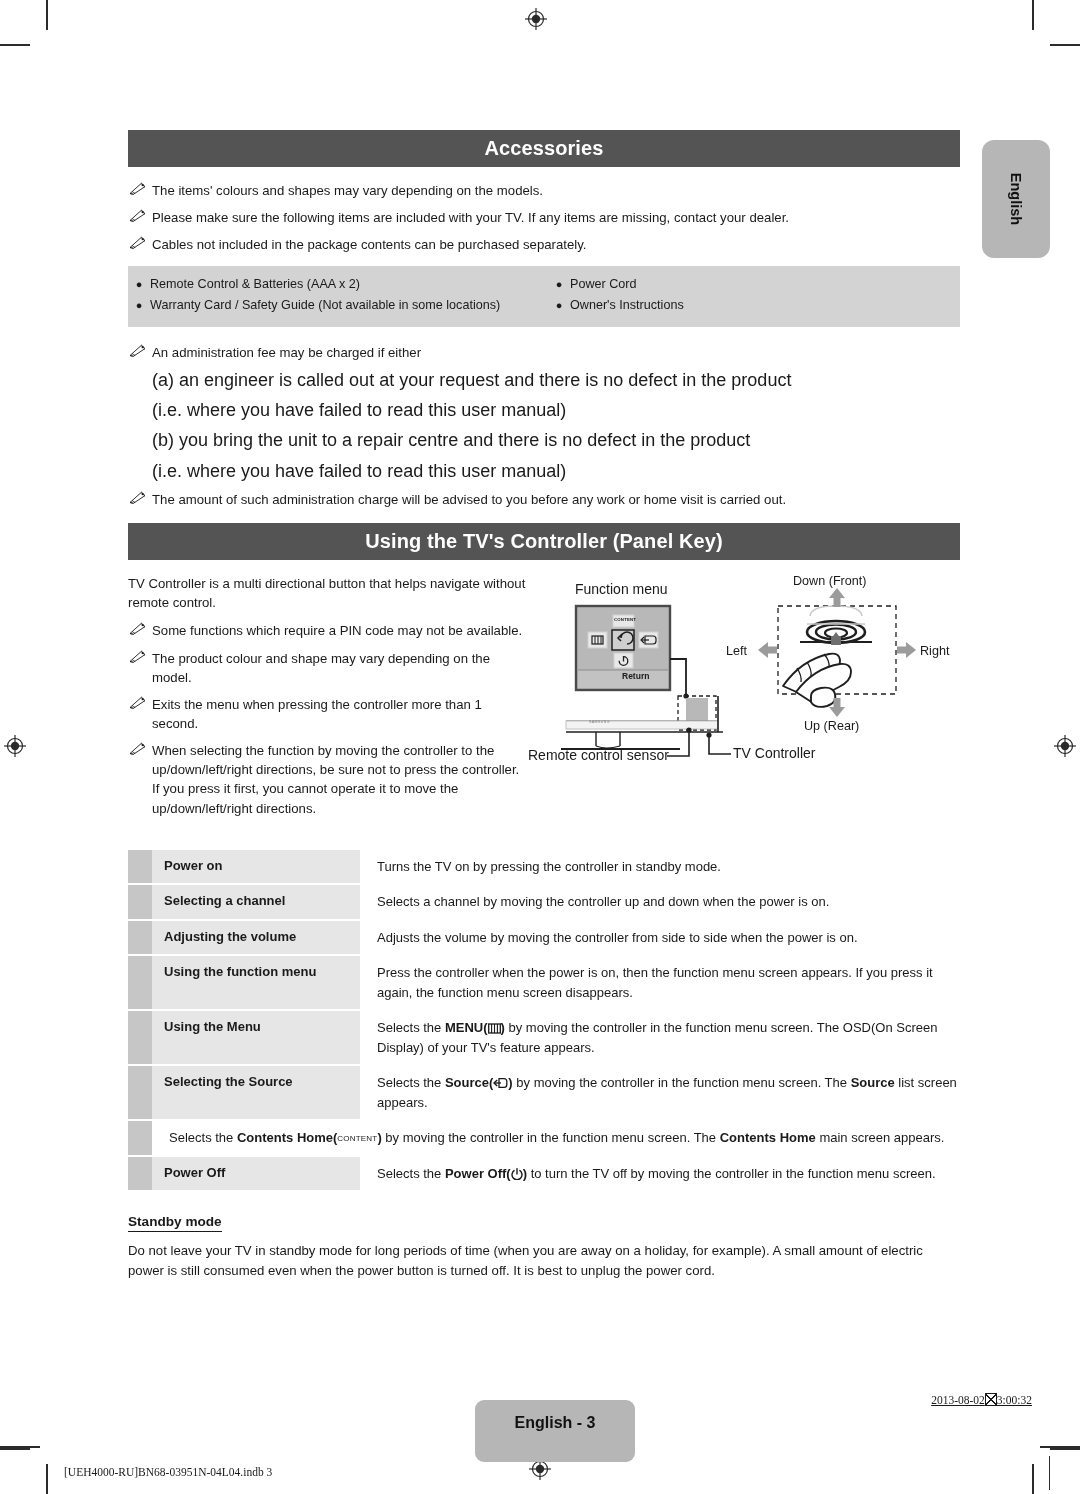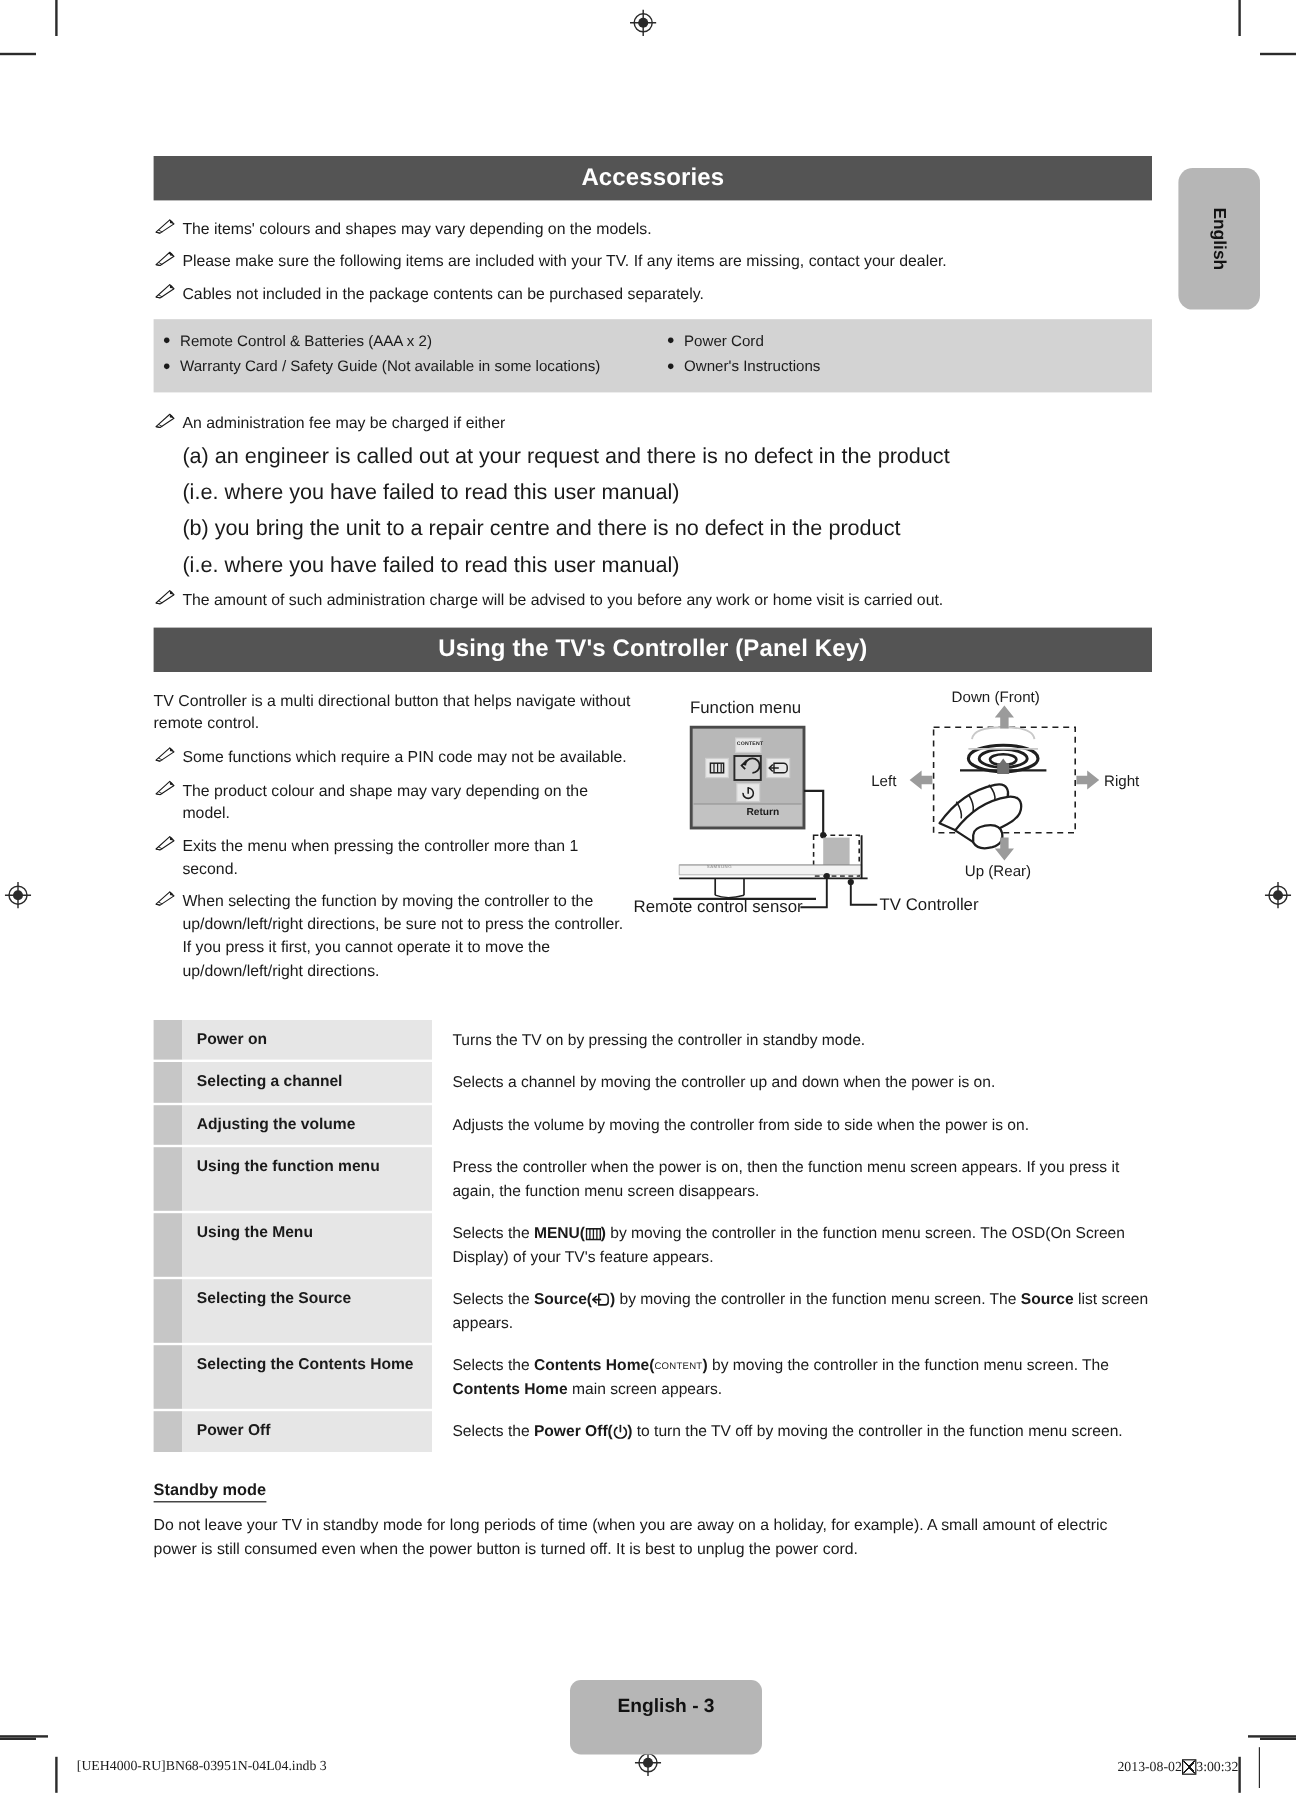--- a/index.html
+++ b/index.html
@@ -201,28 +201,29 @@
   .foot-left {
     position: absolute;
     left: 64px; top: 1466px;
     font-family: "Liberation Serif", serif;
     font-size: 11.5px;
     color: #1a1a1a;
     white-space: nowrap;
   }
   .foot-right {
     position: absolute;
-    right: 48px; top: 1466px;
+    right: 48px; top: 1393px;
     font-family: "Liberation Serif", serif;
     font-size: 11.5px;
     color: #1a1a1a;
     white-space: nowrap;
     display: flex;
     align-items: center;
     gap: 0;
+    text-decoration: underline;
   }
   .tofu {
     display: inline-block;
     width: 10px; height: 11px;
     border: 1.2px solid #1a1a1a;
     position: relative;
     vertical-align: -1px;
   }
   .tofu::before, .tofu::after {
     content:""; position:absolute; left:0; top:0; width:100%; height:100%;
@@ -561,21 +562,20 @@
           <div class="fn-gut"></div>
           <div class="fn-label">Selecting the Source</div>
           <div class="fn-desc"><span>Selects the </span><b>Source(</b><span class="glyph-box"><svg width="15" height="12" viewBox="0 0 15 12">
                 <path d="M6 1.6 h5.2 a2.6 2.6 0 0 1 2.6 2.6 v3.6 a2.6 2.6 0 0 1 -2.6 2.6 h-5.2 z" fill="none" stroke="#1a1a1a" stroke-width="1.3"></path>
                 <line x1="0.8" y1="6" x2="8" y2="6" stroke="#1a1a1a" stroke-width="1.3"></line>
                 <path d="M4.2 3 L1 6 l3.2 3" fill="none" stroke="#1a1a1a" stroke-width="1.3" stroke-linejoin="round"></path>
               </svg></span><b>)</b><span> by moving the controller in the function menu screen. The </span><b>Source</b><span> list screen appears.</span></div>
         </div>
         <div class="fn-row">
           <div class="fn-gut"></div>
-          <div class="fn-label">Selecting the Contents Home</div>
           <div class="fn-desc"><span>Selects the </span><b>Contents Home(</b><span class="kw-content">CONTENT</span><b>)</b><span> by moving the controller in the function menu screen. The </span><b>Contents Home</b><span> main screen appears.</span></div>
         </div>
         <div class="fn-row">
           <div class="fn-gut"></div>
           <div class="fn-label">Power Off</div>
           <div class="fn-desc"><span>Selects the </span><b>Power Off(</b><span class="glyph-box"><svg width="12" height="12" viewBox="0 0 12 12">
                 <path d="M3.1 2.6 a5 5 0 1 0 5.8 0" fill="none" stroke="#1a1a1a" stroke-width="1.4" stroke-linecap="round"></path>
                 <line x1="6" y1="0.8" x2="6" y2="6" stroke="#1a1a1a" stroke-width="1.4" stroke-linecap="round"></line>
               </svg></span><b>)</b><span> to turn the TV off by moving the controller in the function menu screen.</span></div>
         </div>

